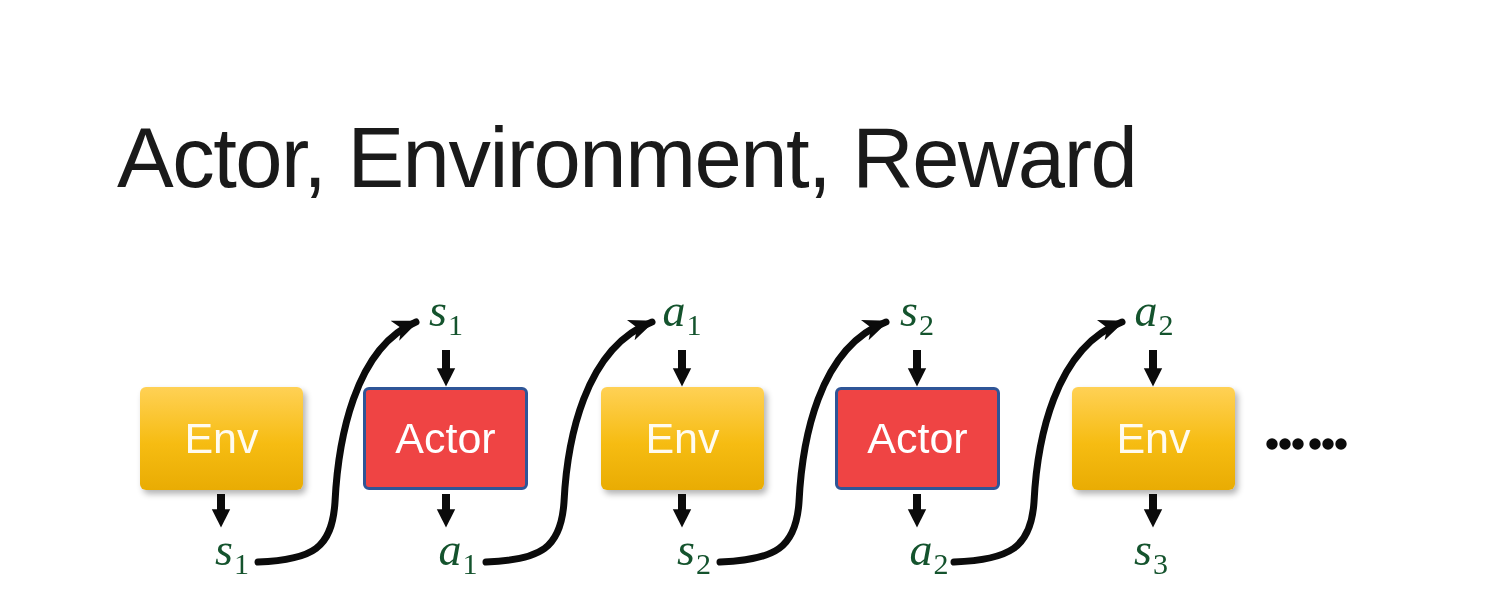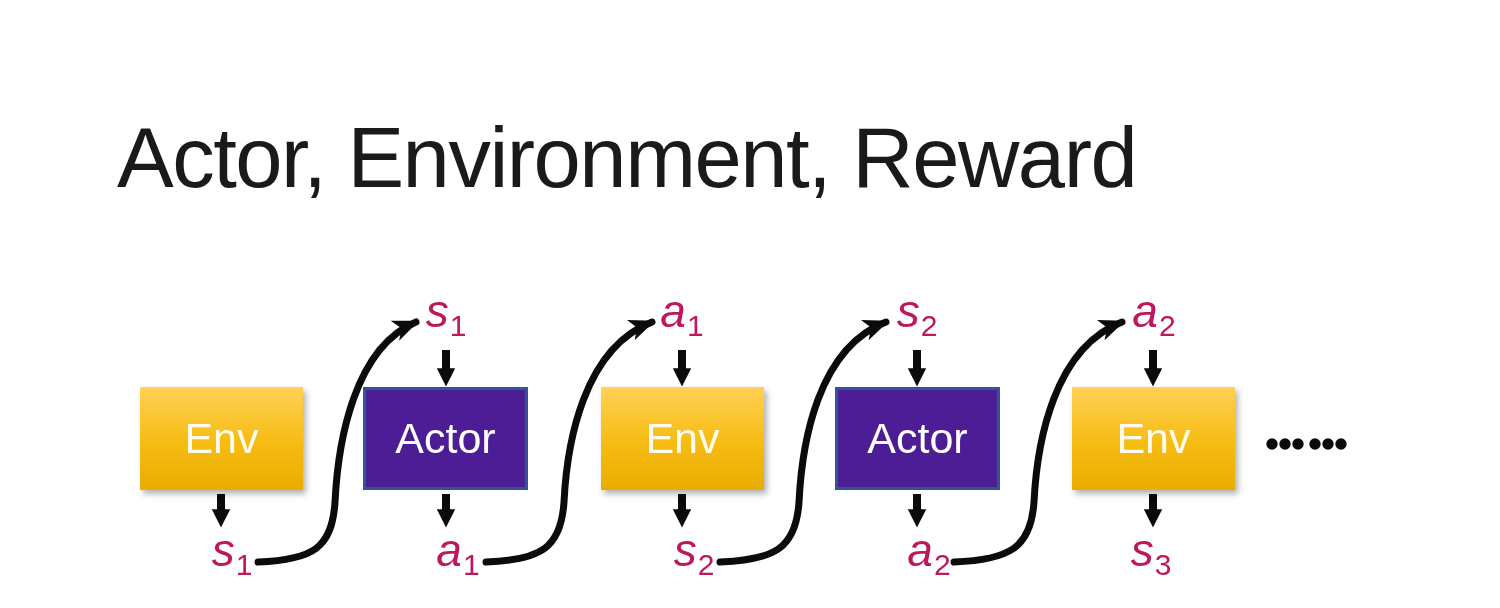--- a/index.html
+++ b/index.html
@@ -8,36 +8,36 @@
     overflow:hidden;font-family:"Liberation Sans",sans-serif;
   }
   .title{
     position:absolute;left:117px;top:115px;
     font-size:85px;line-height:1;letter-spacing:-1.5px;
     font-weight:400;color:#1a1a1a;white-space:nowrap;
   }
   .box{
     position:absolute;top:387px;width:163px;height:103px;
     box-sizing:border-box;display:flex;align-items:center;justify-content:center;
-    font-size:43px;line-height:1;border-radius:0;
+    font-size:43px;line-height:1;border-radius:6px;
   }
   .env{
     background:linear-gradient(180deg,#FFD155 0%,#F6BC12 55%,#E9AC03 100%);
     color:#FFFBEF;
     box-shadow:3px 4px 6px rgba(0,0,0,0.30);
   }
   .actor{
-    background:#4c1d95;border:3px solid #2F5597;color:#ffffff;width:165px;
+    background:#ef4444;border:3px solid #2F5597;color:#ffffff;width:165px;
   }
   .b1{left:140px}.b2{left:363px}.b3{left:601px}.b4{left:835px}.b5{left:1072px}
 
   .mlabel{
     position:absolute;transform:translateX(-50%);
-    font-family:Liberation Sans, sans-serif;font-style:italic;
-    font-size:46px;line-height:1;color:#be185d;white-space:nowrap;
+    font-family:Liberation Serif, serif;font-style:italic;
+    font-size:46px;line-height:1;color:#14532d;white-space:nowrap;
   }
   .mlabel sub{
     font-style:normal;font-size:30px;line-height:0;vertical-align:-9px;
     margin-left:1px;
   }
   .trow{top:288px}
   .brow{top:527px}
   .tl1{left:446px}.tl2{left:682px}.tl3{left:917px}.tl4{left:1154px}
   .bl1{left:232px}.bl2{left:458px}.bl3{left:694px}.bl4{left:929px}.bl5{left:1151px}
 

